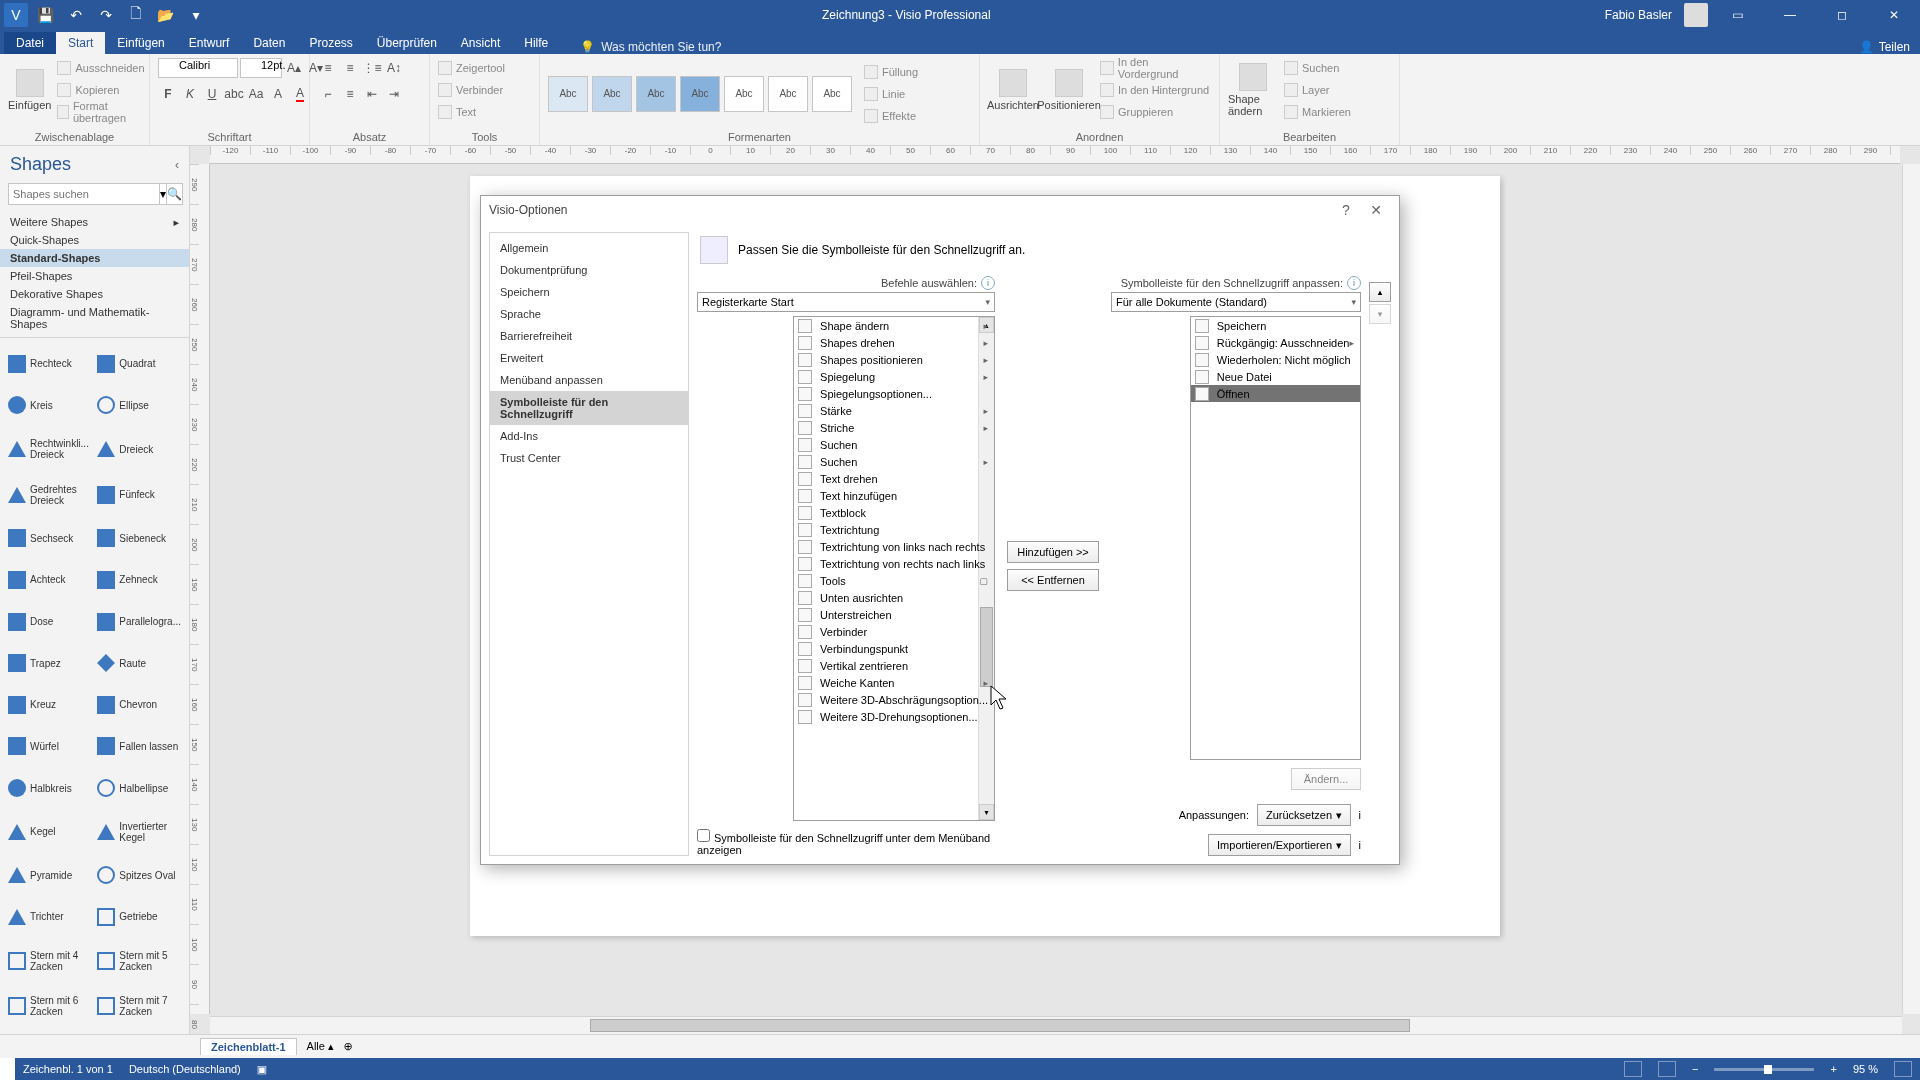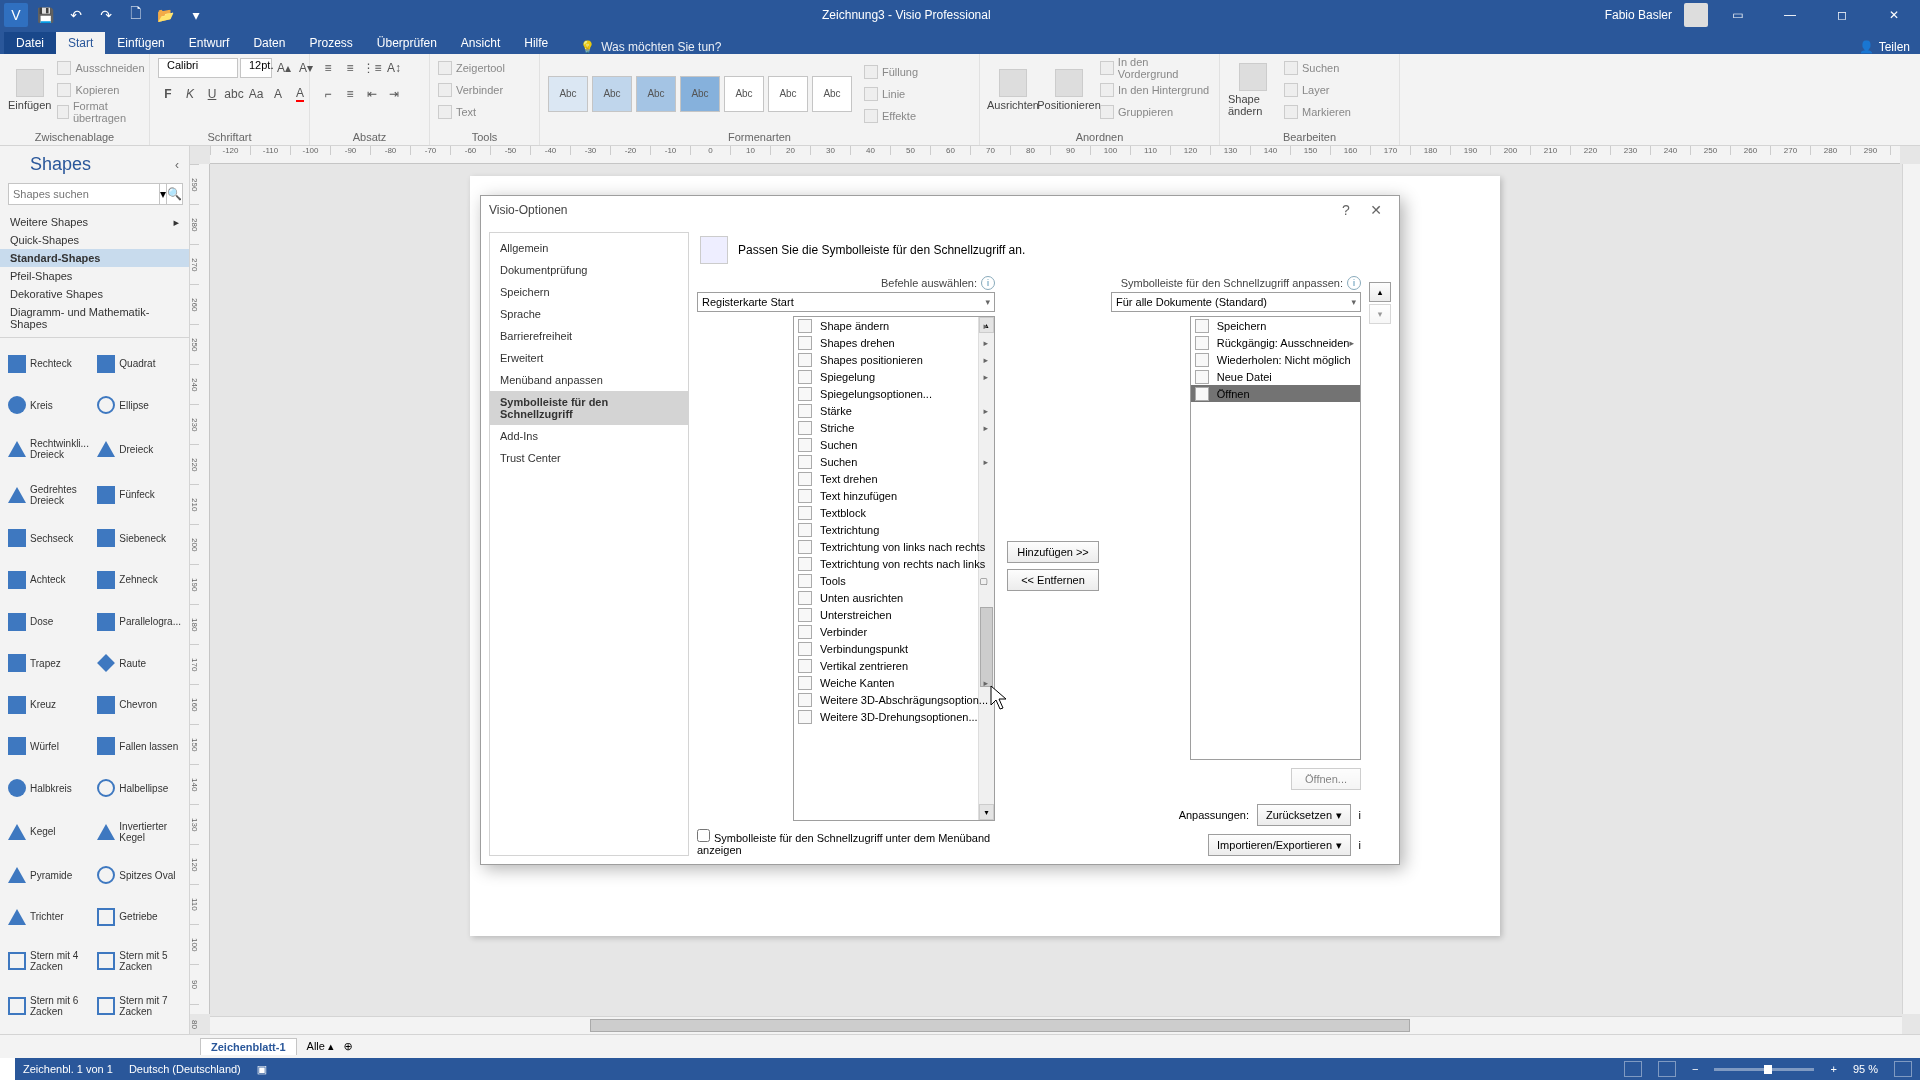--- a/index.html
+++ b/index.html
@@ -29,33 +29,33 @@
 .ribbon { height: 92px; background: #f3f3f3; border-bottom: 1px solid #d4d4d4; display: flex; }
 .rgroup { border-right: 1px solid #e1e1e1; padding: 4px 8px 2px; display: flex; flex-direction: column; justify-content: space-between; }
 .rgroup .glabel { text-align: center; color: #666; font-size: 11px; padding-top: 2px; }
 .rgroup .gbody { flex: 1; display: flex; align-items: flex-start; gap: 6px; }
 .bigbtn { display: flex; flex-direction: column; align-items: center; justify-content: center; width: 50px; height: 64px; font-size: 11px; color: #444; }
 .bigbtn .ic { width: 28px; height: 28px; background: #ddd; border: 1px solid #ccc; margin-bottom: 2px; }
 .smallrow { font-size: 11px; color: #888; display: flex; align-items: center; gap: 4px; height: 20px; }
 .smallrow .sic { width: 14px; height: 14px; border: 1px solid #ccc; background: #eee; }
 .fontbox { display: flex; flex-direction: column; gap: 4px; }
 .fontbox .row1 { display: flex; gap: 2px; align-items: center; }
-.fontbox select, .fontbox .combo { height: 20px; border: 1px solid #c5c5c5; background: #fff; font-size: 11px; padding: 0 8px; }
+.fontbox select, .fontbox .combo { height: 20px; border: 1px solid #c5c5c5; background: #fff; font-size: 11px; padding: 0 20px; }
 .iconbtn { width: 20px; height: 20px; border: 1px solid transparent; display: flex; align-items: center; justify-content: center; color: #555; font-size: 12px; cursor: pointer; }
 .styleswatch { width: 40px; height: 36px; border: 1px solid #c5c5c5; background: linear-gradient(#fff,#eef); display: flex; align-items: center; justify-content: center; font-size: 10px; color: #555; }
 .styleswatch.blue1{background:#dbe7f3;}
 .styleswatch.blue2{background:#c0d6ec;}
 .styleswatch.blue3{background:#a4c4e4;}
 .styleswatch.blue4{background:#86b1dc;}
 .styleswatch.light{background:#fff;}
 
 
 .main { position: absolute; top: 146px; bottom: 46px; left: 0; right: 0; display: flex; background: #e6e6e6; }
 .shapespanel { width: 190px; background: #f3f3f3; border-right: 1px solid #d4d4d4; display: flex; flex-direction: column; }
-.shapespanel h2 { font-size: 18px; font-weight: normal; color: #2a579a; padding: 8px 10px; display:flex; justify-content:space-between; align-items:center;margin-left:20px;}
+.shapespanel h2 { font-size: 18px; font-weight: normal; color: #2a579a; padding: 8px 10px; display:flex; justify-content:space-between; align-items:center;}
 .shapespanel .collapse { color: #666; font-size: 12px; cursor: pointer; }
 .shapespanel .search { margin: 0 8px 8px; display: flex; }
 .shapespanel .search input { flex: 1; height: 22px; border: 1px solid #c5c5c5; font-size: 11px; padding: 0 4px; }
 .shapespanel .search .sbtn { width: 22px; height: 22px; border: 1px solid #c5c5c5; border-left: none; background: #fff; display:flex;align-items:center;justify-content:center; }
 .shapecat { padding: 3px 10px; font-size: 11px; color: #333; cursor: pointer; }
 .shapecat.sel { background: #c8dbed; font-weight: bold; }
 .shapegrid { flex: 1; overflow-y: auto; padding: 6px; display: grid; grid-template-columns: 1fr 1fr; gap: 2px 4px; border-top:1px solid #d4d4d4; margin-top:4px;}
 .shapeitem { display: flex; align-items: center; gap: 4px; padding: 4px 2px; font-size: 10px; color: #333; cursor: pointer; }
 .shapeitem .sicon { width: 18px; height: 18px; background: #3e78c0; flex-shrink: 0; }
 .shapeitem .sicon.diamond { transform: rotate(45deg) scale(.7); }
@@ -721,21 +721,21 @@
                 <div class="litem">
                   <div class="lic"></div>
                   <span>Neue Datei</span>
                 </div>
                 <div class="litem hilite">
                   <div class="lic"></div>
                   <span>Öffnen</span>
                 </div>
               </div>
             <div style="height:8px"></div>
-            <button class="midbtn" style="width:70px;opacity:.5">Öffnen...</button>
+            <button class="midbtn" style="width:70px;opacity:.5">Ändern...</button>
             <div class="dlg-lowrow" style="margin-top:14px">
               <span>Anpassungen:</span>
               <div class="rbtn"><span>Zurücksetzen</span>▾</div>
               <span class="info">i</span>
             </div>
             <div class="dlg-lowrow">
               <span style="width:72px"></span>
               <div class="rbtn"><span>Importieren/Exportieren</span>▾</div>
               <span class="info">i</span>
             </div>

